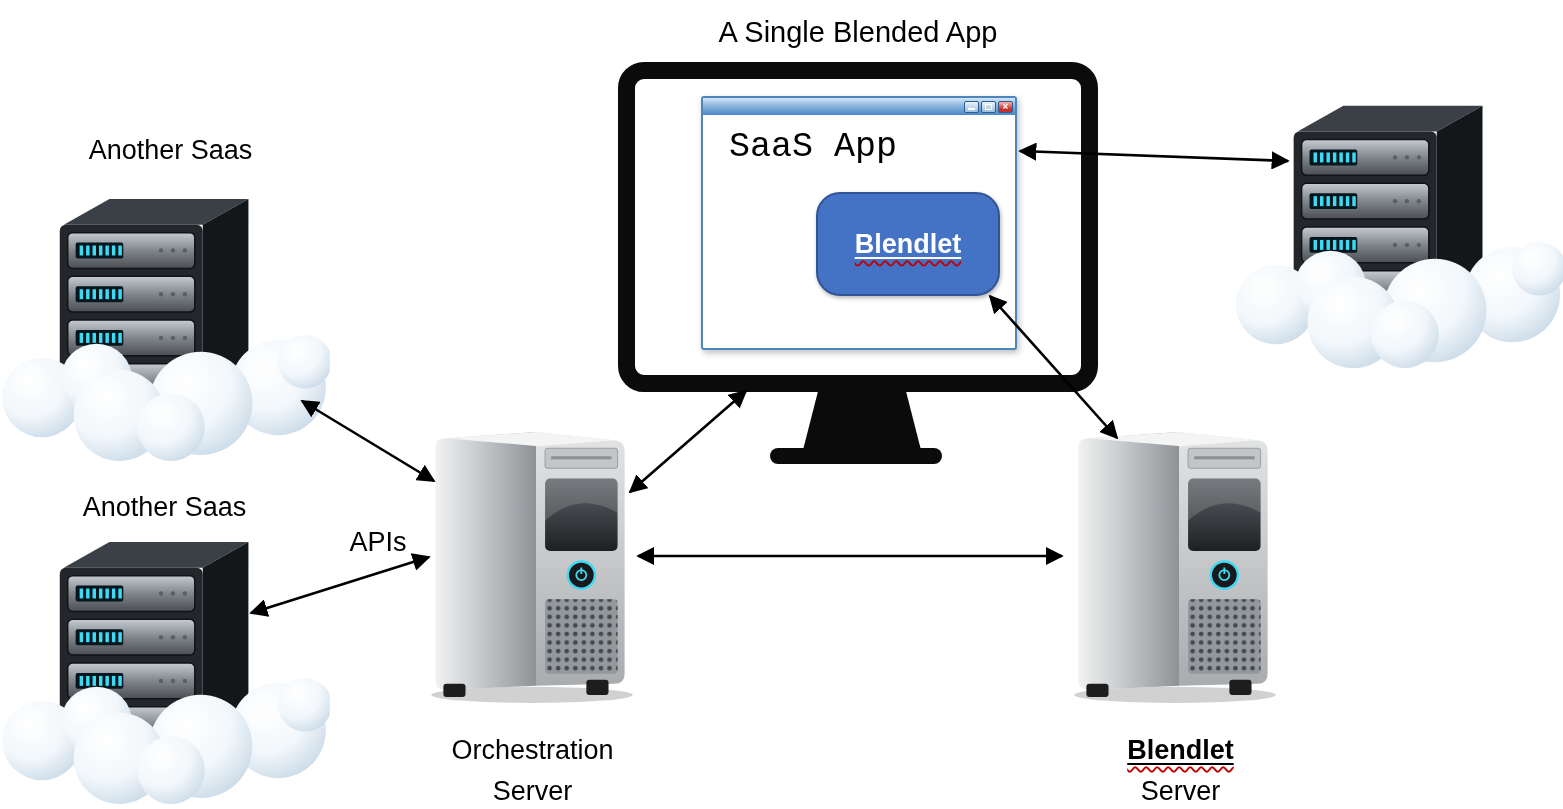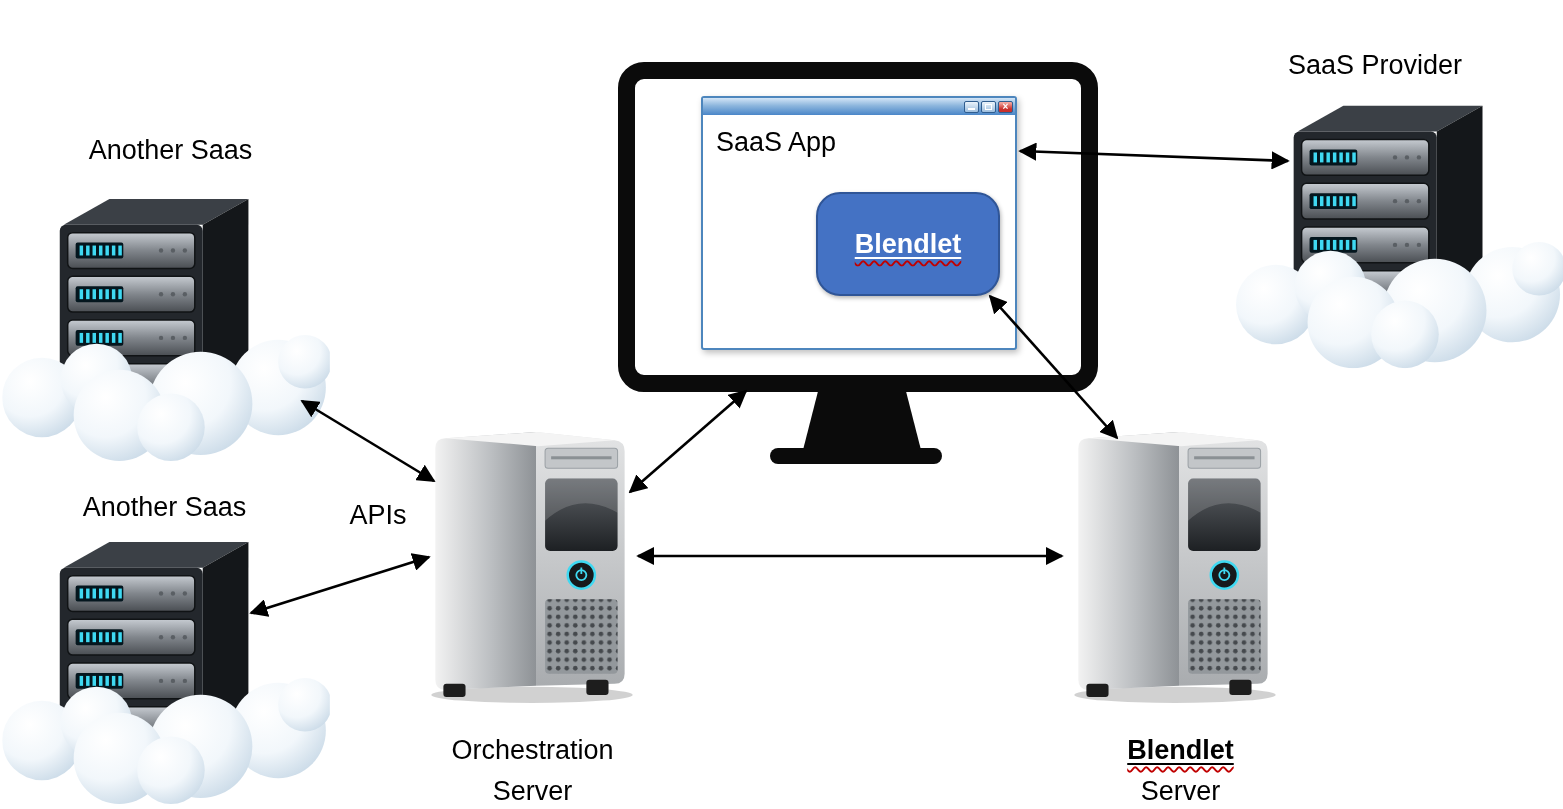--- a/index.html
+++ b/index.html
@@ -22,21 +22,21 @@
                 background:#fff; border:2px solid #4d86bd; border-radius:3px; box-shadow:2px 3px 6px rgba(0,0,0,0.25); }
   .titlebar { height:17px; background:linear-gradient(#d3e5f7, #8db6dd 45%, var(--titlebar-blue,#4a86c8));
               display:flex; align-items:center; justify-content:flex-end; gap:2px; padding:1px 2px 1px 0; box-sizing:border-box; }
   .tb-btn { width:15px; height:12px; border:1px solid #2f5d8f; border-radius:2px; box-sizing:border-box;
             background:linear-gradient(#eaf3fb,#9dbede); position:relative; }
   .tb-btn.close { background:linear-gradient(#f2a39b 10%, var(--close-red,#c9302c) 70%); color:#fff; font-size:10px;
                   line-height:10px; text-align:center; font-weight:bold; }
   .tb-btn.min::after { content:""; position:absolute; left:3px; right:3px; bottom:2px; height:2px; background:#fff; }
   .tb-btn.max::after { content:""; position:absolute; left:3px; right:3px; top:2px; bottom:2px; border:1.5px solid #fff; }
   .window-body { position:relative; height:calc(100% - 17px); }
-  .saas-app-title { position:absolute; left:13px; top:12px; font-size:27px; color:#000; }
+  .saas-app-title { position:absolute; left:26px; top:12px; font-size:35px; color:#000;font-family:Liberation Mono, monospace; }
   .blendlet-btn { position:absolute; left:113px; top:77px; width:184px; height:104px; box-sizing:border-box;
                   background:var(--accent-blue,#4472c4); border:2px solid var(--accent-blue-dark,#2f5597);
                   border-radius:24px; color:#fff; display:flex; align-items:center; justify-content:center;
                   font-size:27px; box-shadow:1px 2px 4px rgba(0,0,0,0.3); }
 
   
   .u-outer { text-decoration:underline; text-decoration-thickness:2px; text-underline-offset:4px; }
   .u-wavy  { text-decoration:underline; text-decoration-style:wavy; text-decoration-color:var(--squiggle-red,#c00000);
              text-decoration-thickness:1.5px; text-underline-offset:7px;font-weight:bold; }
 
@@ -129,25 +129,25 @@
         <circle cx="163" cy="158" r="5" fill="none" stroke="#3FD9F2" stroke-width="1.8"></circle>
         <line x1="163" y1="150.5" x2="163" y2="157" stroke="#3FD9F2" stroke-width="1.8"></line>
         <rect x="127" y="182" width="72" height="74" rx="4" fill="#93989c"></rect>
         <rect x="127" y="182" width="72" height="74" rx="4" fill="url(#p-dots)"></rect>
         <rect x="26" y="266" width="22" height="13" rx="3" fill="#1d1d1d"></rect>
         <rect x="168" y="262" width="22" height="15" rx="3" fill="#1d1d1d"></rect>
       </symbol>
     </defs>
   </svg>
 
-
-  <div class="label" style="left:1250px; top:50px; width:250px;">SaaS Provider</div>
+  <div class="diagram-title">A Single Blended App</div>
+
   <div class="label" style="left:48px; top:135px; width:245px;">Another Saas</div>
   <div class="label" style="left:42px; top:492px; width:245px;">Another Saas</div>
-  <div class="label" style="left:338px; top:500px; width:80px;">APIs</div>
+  <div class="label" style="left:338px; top:527px; width:80px;">APIs</div>
 
   <div class="label two-line" style="left:410px; top:710px; width:245px;">
     <span>Orchestration</span><br>
     <span>Server</span>
   </div>
 
   <div class="label two-line" style="left:1058px; top:710px; width:245px;">
     <span class="u-outer"><span class="u-wavy">Blendlet</span></span><br>
     <span>Server</span>
   </div>

